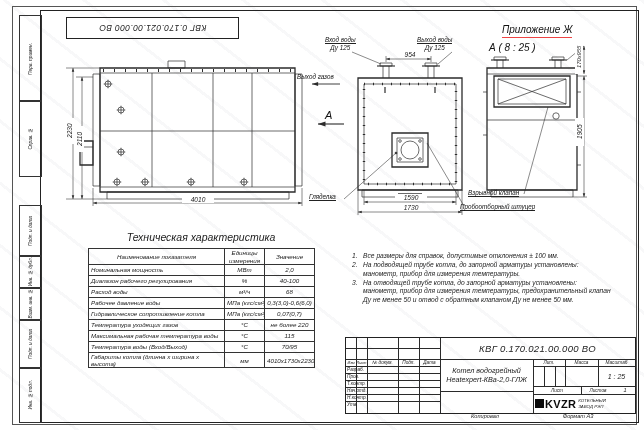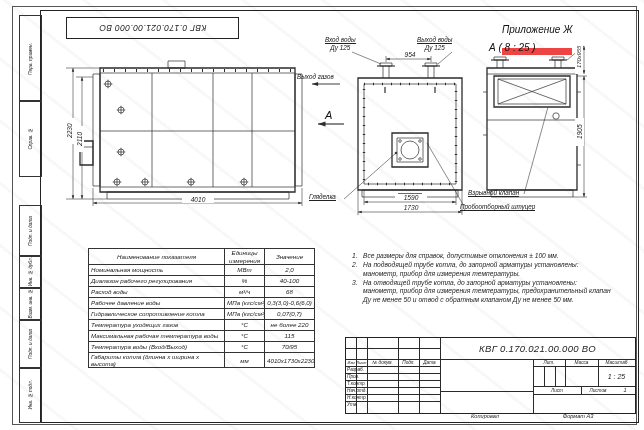--- a/index.html
+++ b/index.html
@@ -198,21 +198,21 @@
         <line x1="577" y1="76" x2="587" y2="76"></line>
         <line x1="573" y1="197" x2="587" y2="197"></line>
         <line x1="584" y1="76" x2="584" y2="197" marker-start="url(#ar)" marker-end="url(#ar)"></line>
         <line x1="584" y1="46" x2="584" y2="74" marker-start="url(#ar)" marker-end="url(#ar)"></line>
         <line x1="567" y1="60" x2="584" y2="46"></line>
         <line x1="524" y1="194" x2="548" y2="107"></line>
       </g>
     </g>
   </svg>
 
-  <div class="abs lbl" style="left:502px;top:24px;font-size:10px;border-bottom:7px solid #ef4444;padding-bottom:12px;">Приложение Ж</div>
+  <div class="abs lbl" style="left:502px;top:24px;font-size:10px;border-bottom:1px solid #ef4444;padding-bottom:1px;">Приложение Ж</div>
   <div class="abs lbl" style="left:489px;top:42px;font-size:10px;">А ( 8 : 25 )</div>
 
   <div class="abs lbl" style="left:325px;top:36px;text-align:center;">
     <div class="shelf">Вход воды</div>
     <div>Ду 125</div>
   </div>
   <div class="abs lbl" style="left:417px;top:36px;text-align:center;">
     <div class="shelf">Выход воды</div>
     <div>Ду 125</div>
   </div>
@@ -224,20 +224,21 @@
 
   <div class="abs vtxt dimtx" style="left:65px;top:118px;height:26px;">2230</div>
   <div class="abs vtxt dimtx" style="left:75px;top:126px;height:26px;">2110</div>
   <div class="abs dimtx" style="left:182px;top:196px;width:30px;">4010</div>
   <div class="abs dimtx" style="left:398px;top:51px;width:22px;">954</div>
   <div class="abs dimtx" style="left:395px;top:194px;width:30px;">1590</div>
   <div class="abs dimtx" style="left:395px;top:204px;width:30px;">1730</div>
   <div class="abs vtxt dimtx" style="left:575px;top:118px;height:28px;">1905</div>
   <div class="abs vtxt dimtx" style="left:575px;top:40px;height:34px;font-size:5.8px;">170х955</div>
 
+  <div class="abs ctr it spec-title">Техническая характеристика</div>
   <table class="abs spec">
     <colgroup>
         <col style="width:136px">
         <col style="width:40px">
         <col style="width:50px">
       </colgroup>
     <tbody>
         <tr>
       <th>Наименование показателя</th>
       <th>Единицы измерения</th>
@@ -340,30 +341,42 @@
     <div class="c ctrd" style="left:52px;top:21px;width:21px;height:7px;">Подп.</div>
     <div class="c ctrd" style="left:73px;top:21px;width:21px;height:7px;">Дата</div>
 
     <div class="c" style="left:1px;top:28px;width:20px;height:7px;">Разраб.</div>
     <div class="c" style="left:1px;top:35px;width:20px;height:7px;">Пров.</div>
     <div class="c" style="left:1px;top:42px;width:20px;height:7px;">Т.контр.</div>
     <div class="c" style="left:1px;top:49px;width:20px;height:7px;">Нач.отд.</div>
     <div class="c" style="left:1px;top:56px;width:20px;height:7px;">Н.контр.</div>
     <div class="c" style="left:1px;top:63px;width:20px;height:7px;">Утв.</div>
 
+    <div class="c ctrd" style="left:94px;top:21px;width:93px;height:32px;font-size:7.2px;flex-direction:column;line-height:1.3;">
+      <div>Котел водогрейный</div>
+      <div>Heatexpert-КВа-2,0-ГЛЖ</div>
+    </div>
 
     <div class="c ctrd" style="left:187px;top:21px;width:32px;height:7px;">Лит.</div>
     <div class="c ctrd" style="left:219px;top:21px;width:33px;height:7px;">Масса</div>
     <div class="c ctrd" style="left:252px;top:21px;width:37px;height:7px;">Масштаб</div>
     <div class="c ctrd" style="left:252px;top:28px;width:37px;height:20px;font-size:7px;">1 : 25</div>
 
     <div class="c ctrd" style="left:187px;top:48px;width:48px;height:8px;">Лист</div>
     <div class="c" style="left:235px;top:48px;width:54px;height:8px;justify-content:space-around;">
       <span>Листов</span>
       <span style="font-size:5.6px;">1</span>
     </div>
 
+    <div class="c" style="left:189px;top:57px;width:99px;height:17px;">
+      <span class="logo-sq"></span>
+      <span class="logo-kvzr">KVZR</span>
+      <span class="logo-txt">
+        <div>КОТЕЛЬНЫЙ</div>
+        <div>ЗАВОД РЭП</div>
+      </span>
+    </div>
   </div>
 
   <div class="abs botlab ctr" style="left:455px;top:413px;width:60px;">Копировал</div>
   <div class="abs botlab ctr" style="left:548px;top:413px;width:60px;">Формат А3</div>
 
 </div>
 
 </body></html>

